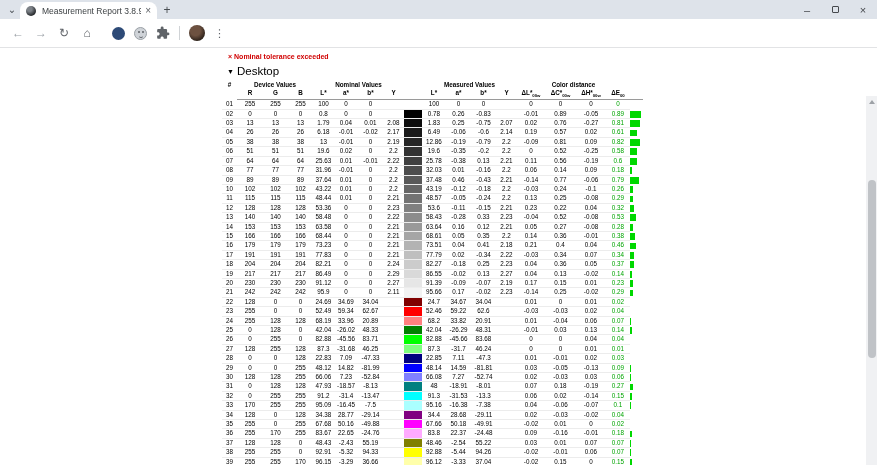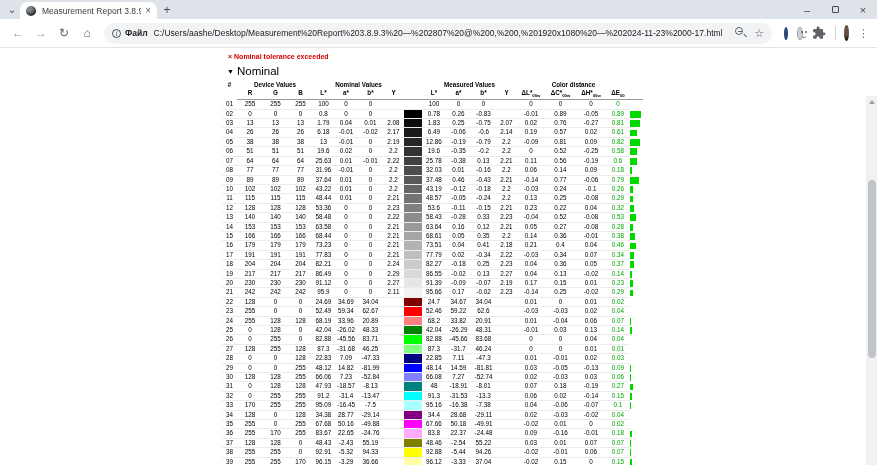--- a/index.html
+++ b/index.html
@@ -104,51 +104,39 @@
     </div>
     <div class="win-btn">×</div>
   </div>
 </div>
 
 <div class="toolbar">
   <div class="nav-ico dim">←</div>
   <div class="nav-ico dim">→</div>
   <div class="nav-ico">↻</div>
   <div class="nav-ico">⌂</div>
-  <div class="addressbar">
-    <span class="info-ico">i</span>
-    <span class="scheme-chip">Файл</span>
-    <span class="url-text">C:/Users/aashe/Desktop/Measurement%20Report%203.8.9.3%20—%202807%20@%200,%200,%201920x1080%20—%202024-11-23%2000-17.html</span>
-    <span class="omni-right">
-      <span class="zoom-ico">
-        <span class="lens"></span>
-        <span class="handle"></span>
-      </span>
-      <span class="star-ico">☆</span>
-    </span>
-  </div>
   <span class="ext-blue"></span>
   <span class="ext-face"></span>
   <span class="puzzle-ico">
     <svg width="14" height="14" viewBox="0 0 24 24">
       <path fill="#5f6368" d="M20.5 11H19V7c0-1.1-.9-2-2-2h-4V3.5a2.5 2.5 0 0 0-5 0V5H4c-1.1 0-2 .9-2 2v3.8h1.5c1.5 0 2.7 1.2 2.7 2.7S5 16.2 3.5 16.2H2V20c0 1.1.9 2 2 2h3.8v-1.5c0-1.5 1.2-2.7 2.7-2.7s2.7 1.2 2.7 2.7V22H17c1.1 0 2-.9 2-2v-4h1.5a2.5 2.5 0 0 0 0-5z"></path>
     </svg>
   </span>
   <span class="omni-sep"></span>
   <span class="avatar"></span>
   <span class="kebab">⋮</span>
 </div>
 
 <div class="content">
   <div class="warning">
     <span>×</span>
     <span>Nominal tolerance exceeded</span>
   </div>
   <div class="section-head">
-    <span class="tri">▼</span><span>Nominal</span>
+    <span class="tri">▼</span><span>Desktop</span>
   </div>
 
   <table class="report">
       <colgroup>
         <col style="width: 15px;">
         <col style="width: 26px;">
         <col style="width: 25px;">
         <col style="width: 25px;">
         <col style="width: 21px;">
         <col style="width: 24px;">

